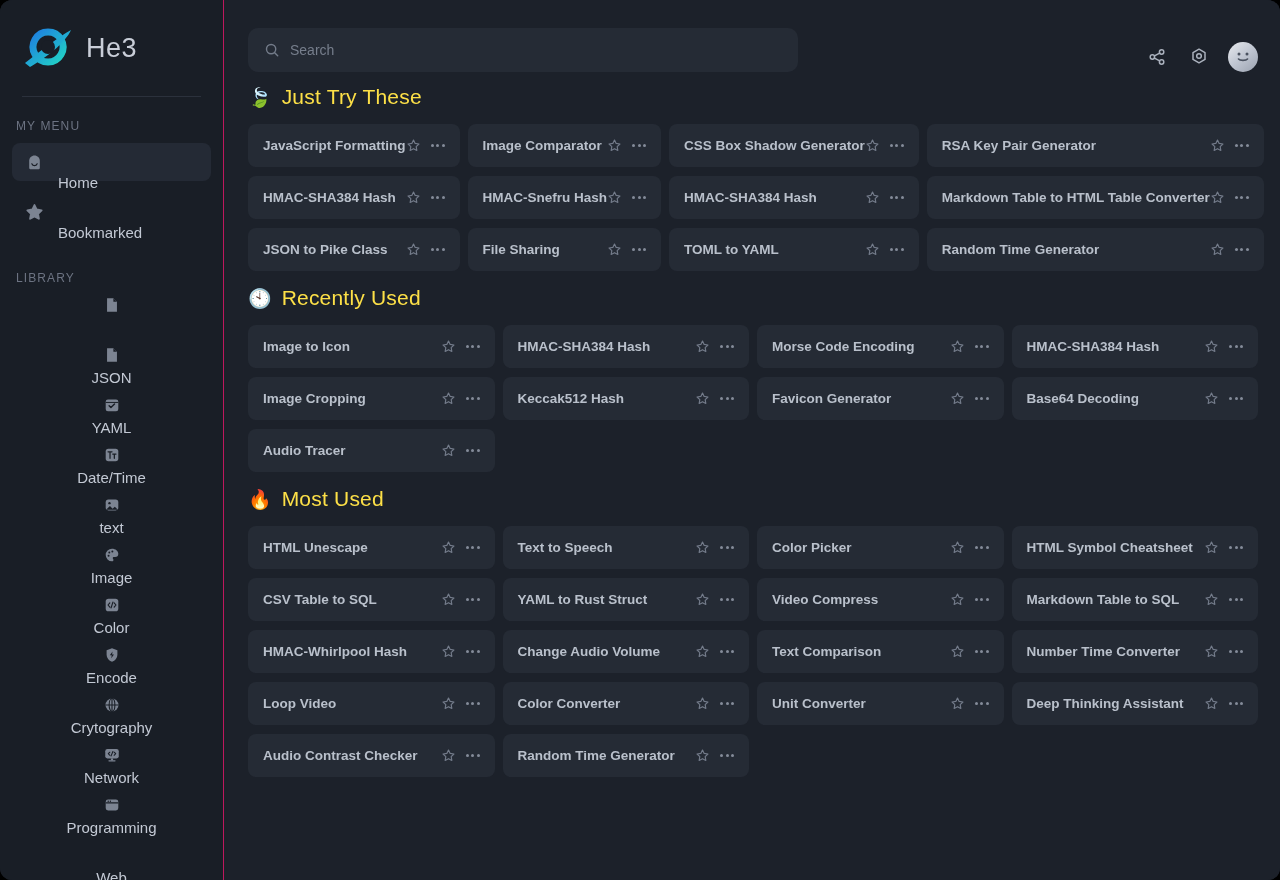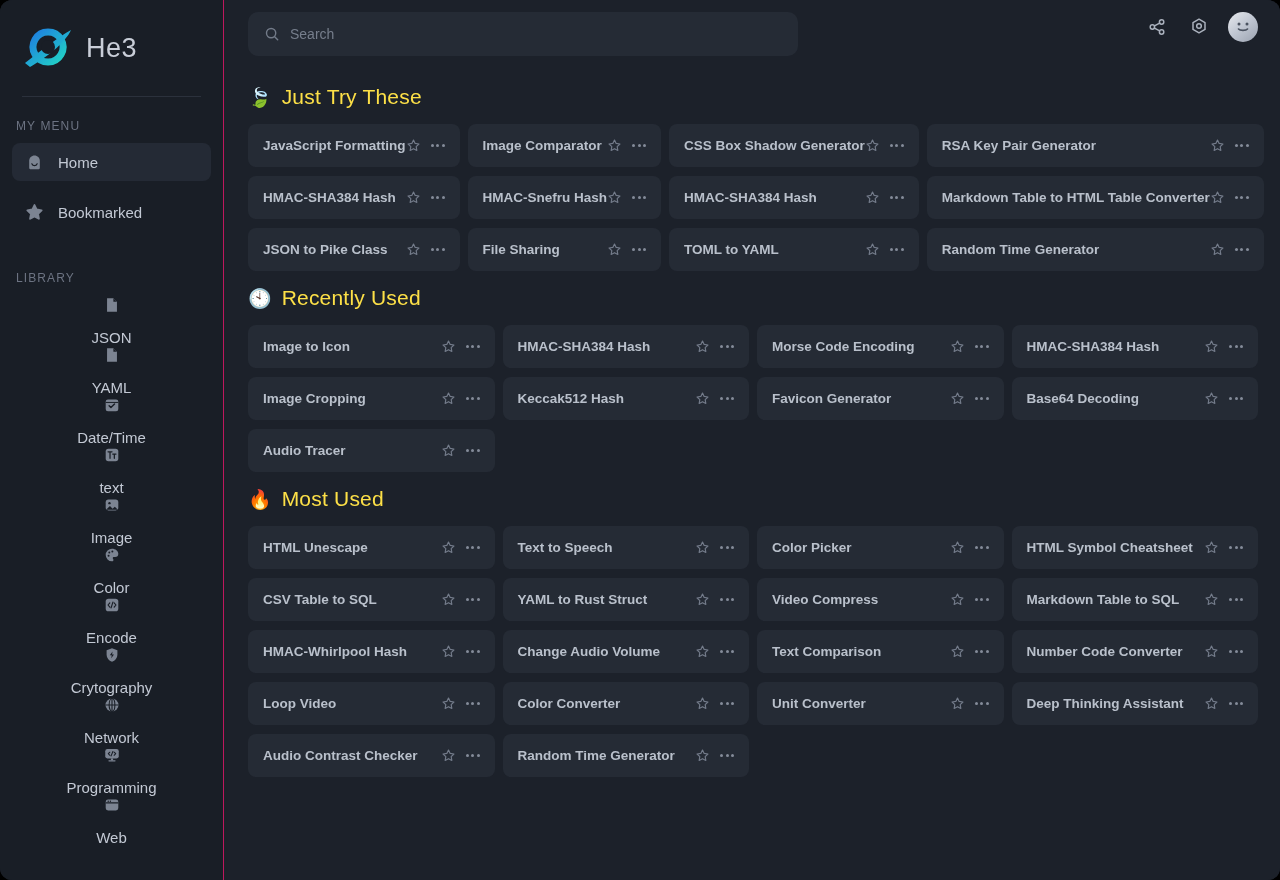--- a/index.html
+++ b/index.html
@@ -74,20 +74,21 @@
     height: 38px;
     padding: 0 12px;
     border-radius: 8px;
     margin-bottom: 12px;
     cursor: pointer;
   }
   .nav-item.active { background: #242a35; }
   .nav-item .nav-label {
     font-size: 15px;
     color: #c3c9d4;
+    margin-top: 40px;
   }
   .nav-icon {
     width: 20px; height: 20px;
     flex: 0 0 20px;
     display: flex; align-items: center; justify-content: center;
     color: #7c8492;
   }
   .nav-icon svg { display: block; }
 
   .lib-list .nav-item { margin-bottom: 12px; flex-direction: column; }
@@ -99,21 +100,21 @@
     background: #1c212a;
     display: flex;
     flex-direction: column;
     overflow: hidden;
   }
 
   .topbar {
     height: 72px;
     flex: 0 0 72px;
     display: flex;
-    align-items: flex-start;
+    align-items: flex-end;
     padding: 12px 22px 0 24px;
     gap: 18px;
   }
 
   .search-box {
     flex: 1 1 auto;
     max-width: 858px;
     height: 44px;
     background: #252b35;
     border-radius: 10px;
@@ -941,21 +942,21 @@
                   </svg>
                 </span>
               <span class="card-more">
                   <i></i>
                   <i></i>
                   <i></i>
                 </span>
             </span>
           </div>
           <div class="card">
-            <span class="card-title">Number Code Converter</span>
+            <span class="card-title">Number Time Converter</span>
             <span class="card-actions">
               <span class="card-star">
                   <svg viewBox="0 0 18 18" width="15" height="15" fill="none" stroke="currentColor" stroke-width="1.4">
                     <path d="M9 2.4l2 4.1 4.5.7-3.3 3.2.8 4.5L9 12.8l-4 2.1.8-4.5L2.5 7.2l4.5-.7z" stroke-linejoin="round"></path>
                   </svg>
                 </span>
               <span class="card-more">
                   <i></i>
                   <i></i>
                   <i></i>

